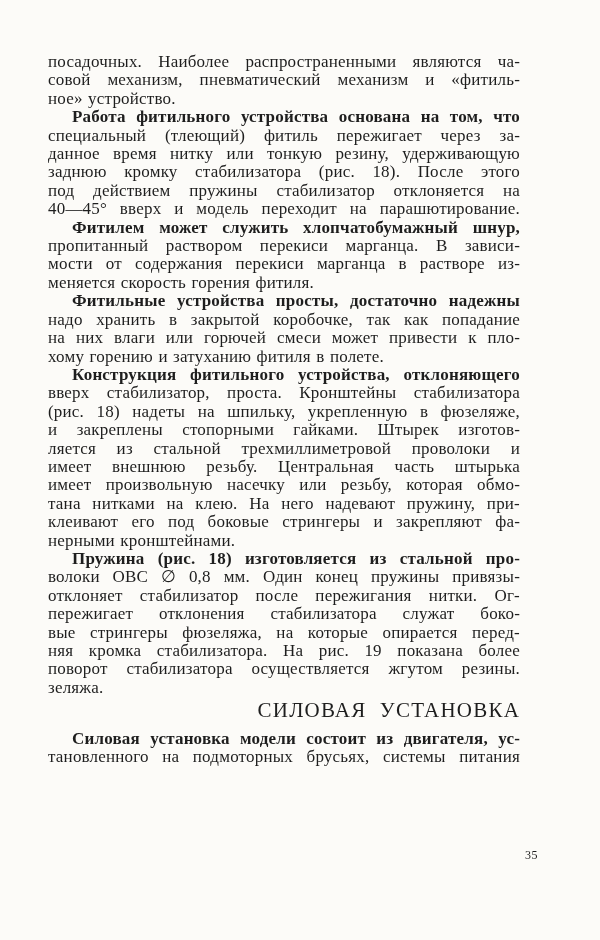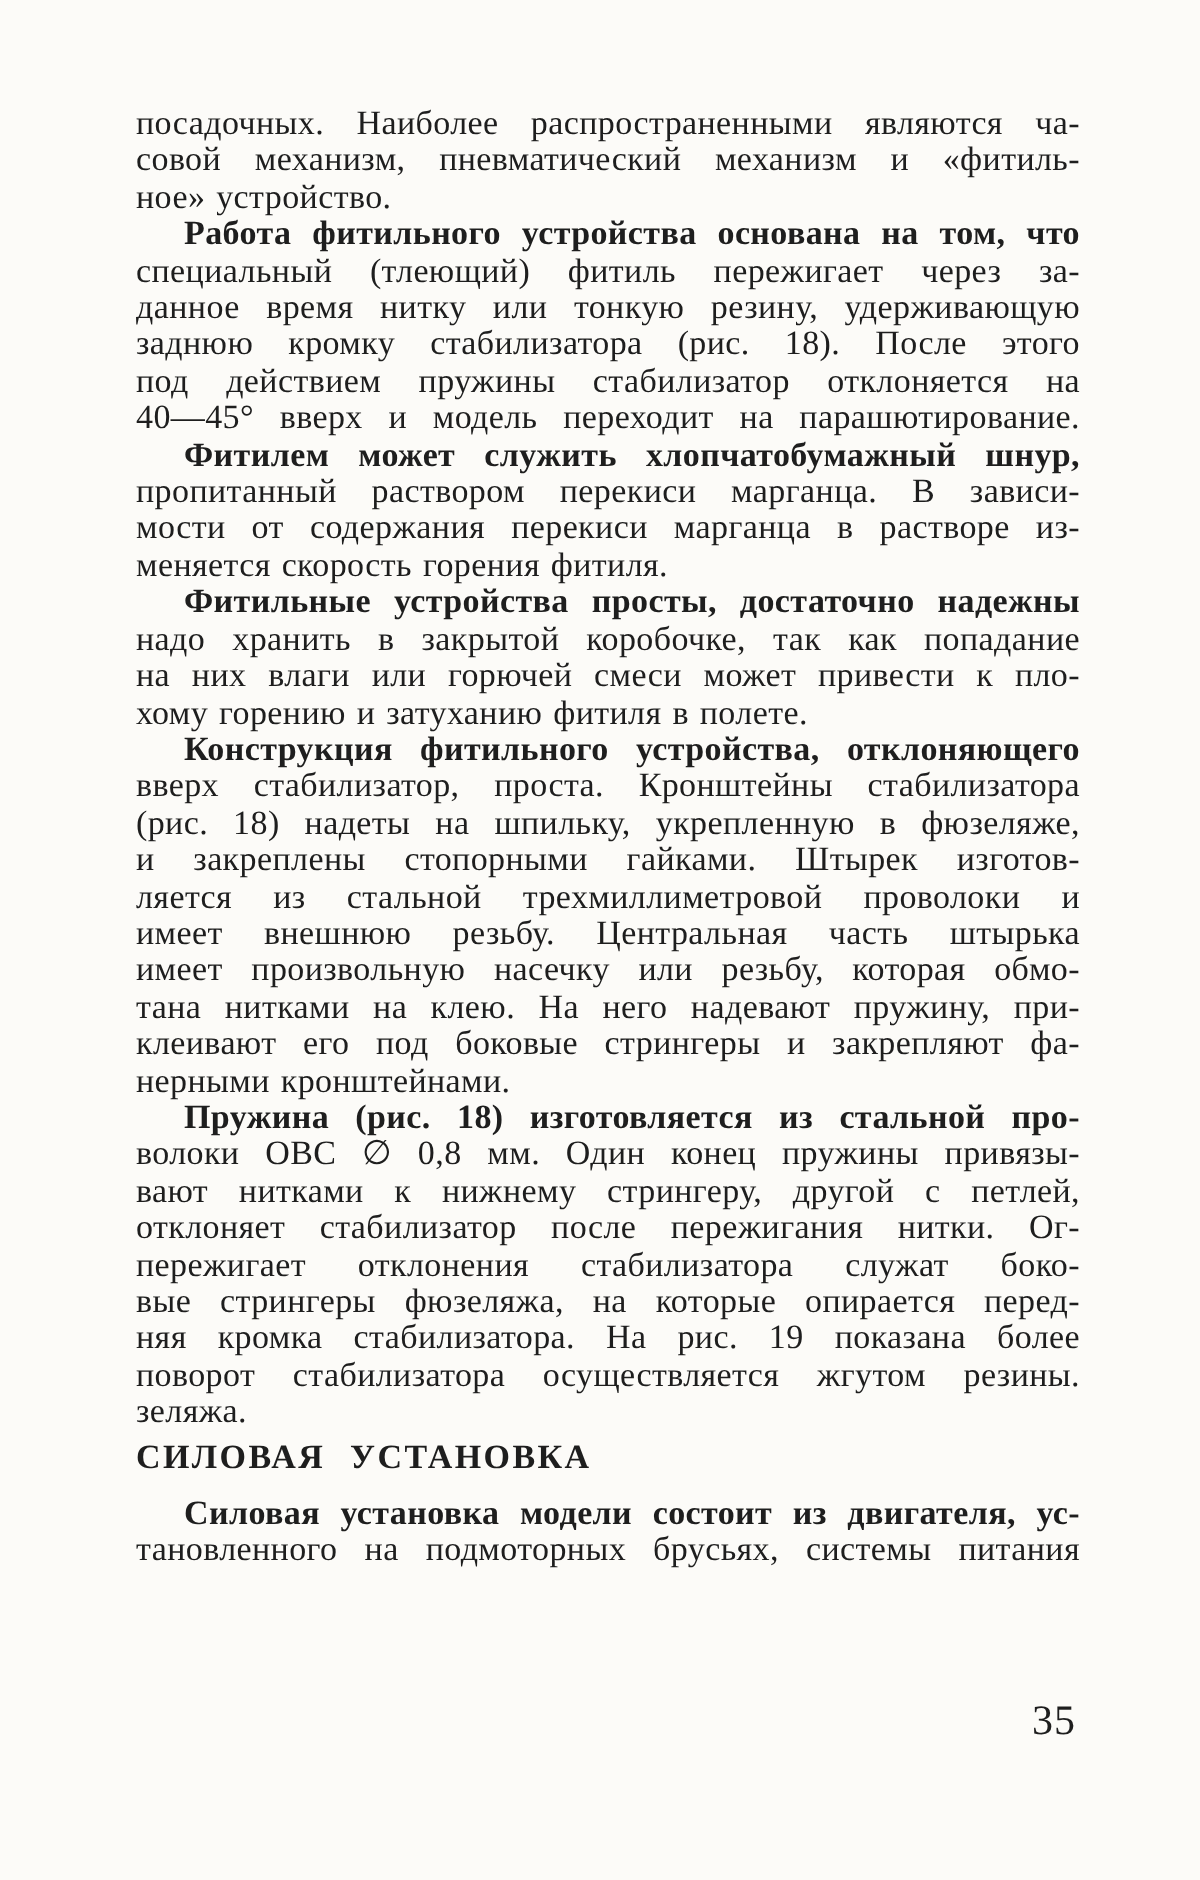--- a/index.html
+++ b/index.html
@@ -11,21 +11,21 @@
     position: relative;
     width: 600px;
     height: 940px;
     background: #fcfbf8;
     color: #1e1e1e;
     font-family: "Liberation Serif", "DejaVu Serif", serif;
     overflow: hidden;
   }
   .text-flow {
     position: absolute;
-    left: 68px;
+    left: 48px;
     top: 53px;
     width: 472px;
   }
   .para {
     margin: 0;
   }
   .line {
     font-size: 17px;
     line-height: 18.4px;
     letter-spacing: 0.2px;
@@ -36,35 +36,35 @@
     white-space: normal;
   }
   .line.fill {
     text-align-last: justify;
   }
   .line.indent {
     text-indent: 24px;
     font-weight: bold;
   }
   .heading {
-    font-size: 17px;
+    font-size: 21px;
     line-height: 18.4px;
-    font-weight: 700;
-    text-align: left;
+    font-weight: 400;
+    text-align: right;
     letter-spacing: 1.2px;
     word-spacing: 7px;
     margin: 4px 0 10px 0;
   }
   .page-number {
     position: absolute;
     top: 848px;
     left: 66px;
     width: 472px;
     text-align: right;
-    font-size: 21px;
+    font-size: 12px;
     letter-spacing: 0.5px;
   }
 </style>
 </head>
 <body>
 
 <div class="page" style="background: rgb(252, 251, 248); color: rgb(30, 30, 30);">
   <div class="text-flow">
     <div id="before-heading">
         <div class="para">
@@ -100,21 +100,20 @@
           <div class="line fill">ляется из стальной трехмиллиметровой проволоки и</div>
           <div class="line fill">имеет внешнюю резьбу. Центральная часть штырька</div>
           <div class="line fill">имеет произвольную насечку или резьбу, которая обмо-</div>
           <div class="line fill">тана нитками на клею. На него надевают пружину, при-</div>
           <div class="line fill">клеивают его под боковые стрингеры и закрепляют фа-</div>
           <div class="line">нерными кронштейнами.</div>
         </div>
         <div class="para">
           <div class="line indent fill">Пружина (рис. 18) изготовляется из стальной про-</div>
           <div class="line fill">волоки ОВС ∅ 0,8 мм. Один конец пружины привязы-</div>
-          <div class="line fill">вают нитками к нижнему стрингеру, другой с петлей,</div>
           <div class="line fill">отклоняет стабилизатор после пережигания нитки. Ог-</div>
           <div class="line fill">пережигает отклонения стабилизатора служат боко-</div>
           <div class="line fill">вые стрингеры фюзеляжа, на которые опирается перед-</div>
           <div class="line fill">няя кромка стабилизатора. На рис. 19 показана более</div>
           <div class="line fill">поворот стабилизатора осуществляется жгутом резины.</div>
           <div class="line">зеляжа.</div>
         </div>
       </div>
     <div class="heading">СИЛОВАЯ УСТАНОВКА</div>
     <div id="after-heading">

